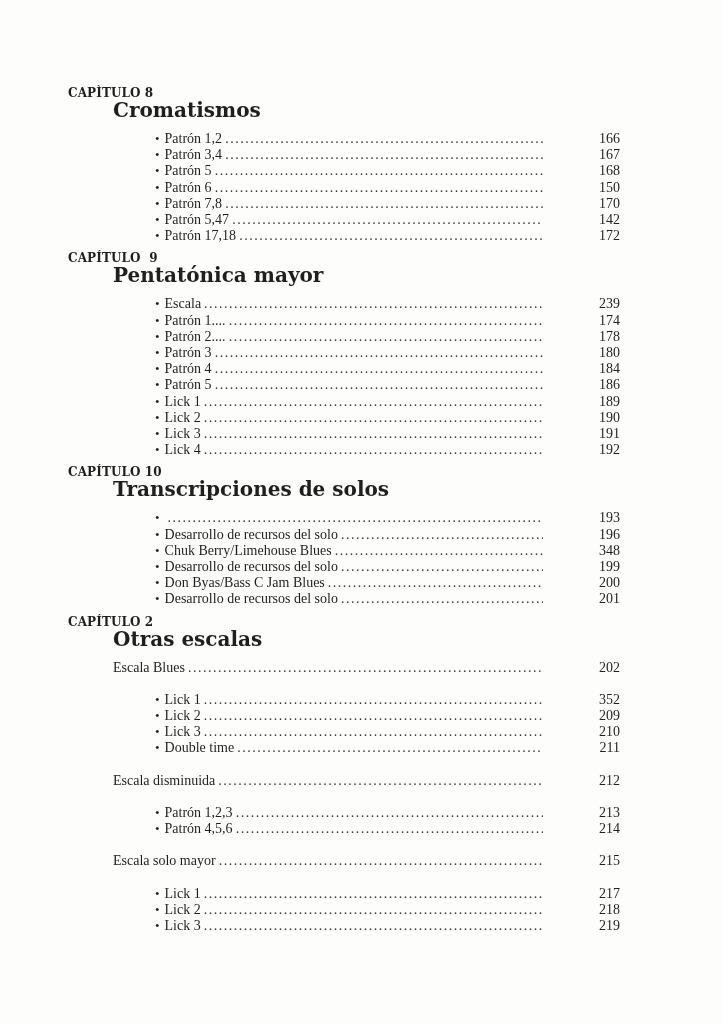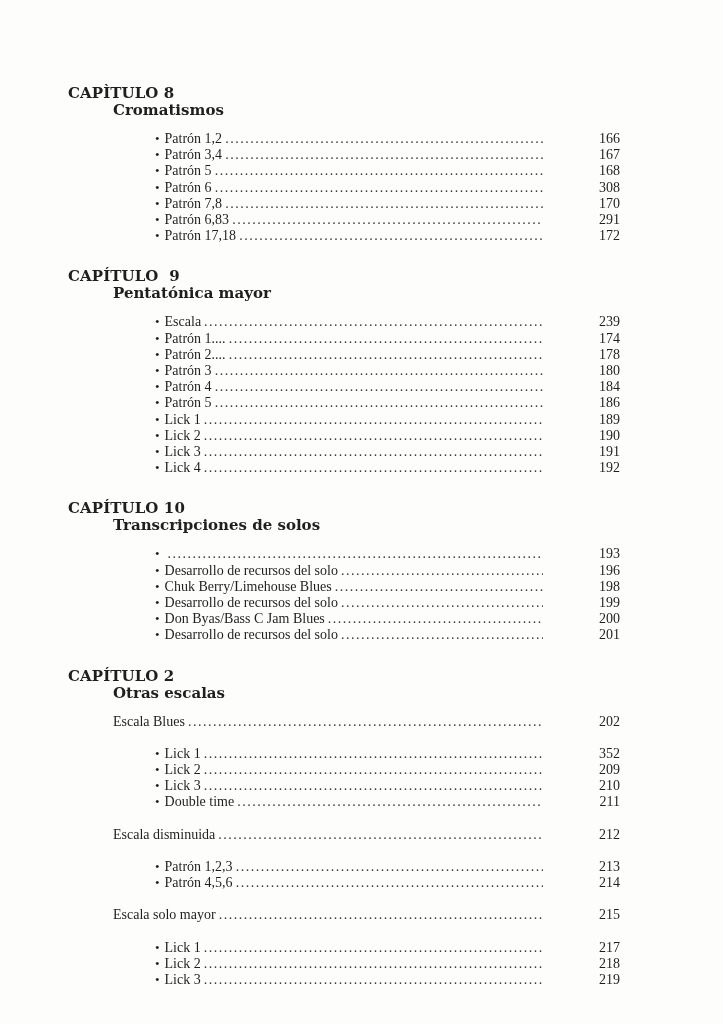--- a/index.html
+++ b/index.html
@@ -16,37 +16,37 @@
     overflow: hidden;
   }
 
   .toc {
     position: absolute;
     top: 85px;
     left: 68px;
     width: 552px;
   }
 
-  .toc-section + .toc-section { margin-top: 24px; }
+  .toc-section + .toc-section { margin-top: 6px; }
 
   .chapter {
     margin: 0;
     font-family: "DejaVu Serif", "Liberation Serif", serif;
     font-weight: bold;
-    font-size: 15px;
+    font-size: 12px;
     line-height: 17px;
     white-space: pre; 
     letter-spacing: 0.1px;
   }
 
   .subtitle {
     margin: 0 0 0 45px;
     font-family: "DejaVu Serif", "Liberation Serif", serif;
     font-weight: bold;
-    font-size: 15px;
+    font-size: 20px;
     line-height: 17px;
   }
 
   .block { margin-top: 16px; }
   .block.first { margin-top: 12px; }
 
   .row {
     display: flex;
     align-items: baseline;
     font-size: 14px;
@@ -109,33 +109,33 @@
           <div class="row sub">
             <span class="bullet">•</span>
             <span class="label">Patrón 5</span>
             <span class="leader"></span>
             <span class="pagenum">168</span>
           </div>
           <div class="row sub">
             <span class="bullet">•</span>
             <span class="label">Patrón 6</span>
             <span class="leader"></span>
-            <span class="pagenum">308</span>
+            <span class="pagenum">150</span>
           </div>
           <div class="row sub">
             <span class="bullet">•</span>
             <span class="label">Patrón 7,8</span>
             <span class="leader"></span>
             <span class="pagenum">170</span>
           </div>
           <div class="row sub">
             <span class="bullet">•</span>
-            <span class="label">Patrón 6,83</span>
-            <span class="leader"></span>
-            <span class="pagenum">291</span>
+            <span class="label">Patrón 5,47</span>
+            <span class="leader"></span>
+            <span class="pagenum">142</span>
           </div>
           <div class="row sub">
             <span class="bullet">•</span>
             <span class="label">Patrón 17,18</span>
             <span class="leader"></span>
             <span class="pagenum">172</span>
           </div>
         </div>
       </section>
       <section class="toc-section">
@@ -216,21 +216,21 @@
           <div class="row sub">
             <span class="bullet">•</span>
             <span class="label">Desarrollo de recursos del solo</span>
             <span class="leader"></span>
             <span class="pagenum">196</span>
           </div>
           <div class="row sub">
             <span class="bullet">•</span>
             <span class="label">Chuk Berry/Limehouse Blues</span>
             <span class="leader"></span>
-            <span class="pagenum">198</span>
+            <span class="pagenum">348</span>
           </div>
           <div class="row sub">
             <span class="bullet">•</span>
             <span class="label">Desarrollo de recursos del solo</span>
             <span class="leader"></span>
             <span class="pagenum">199</span>
           </div>
           <div class="row sub">
             <span class="bullet">•</span>
             <span class="label">Don Byas/Bass C Jam Blues</span>

